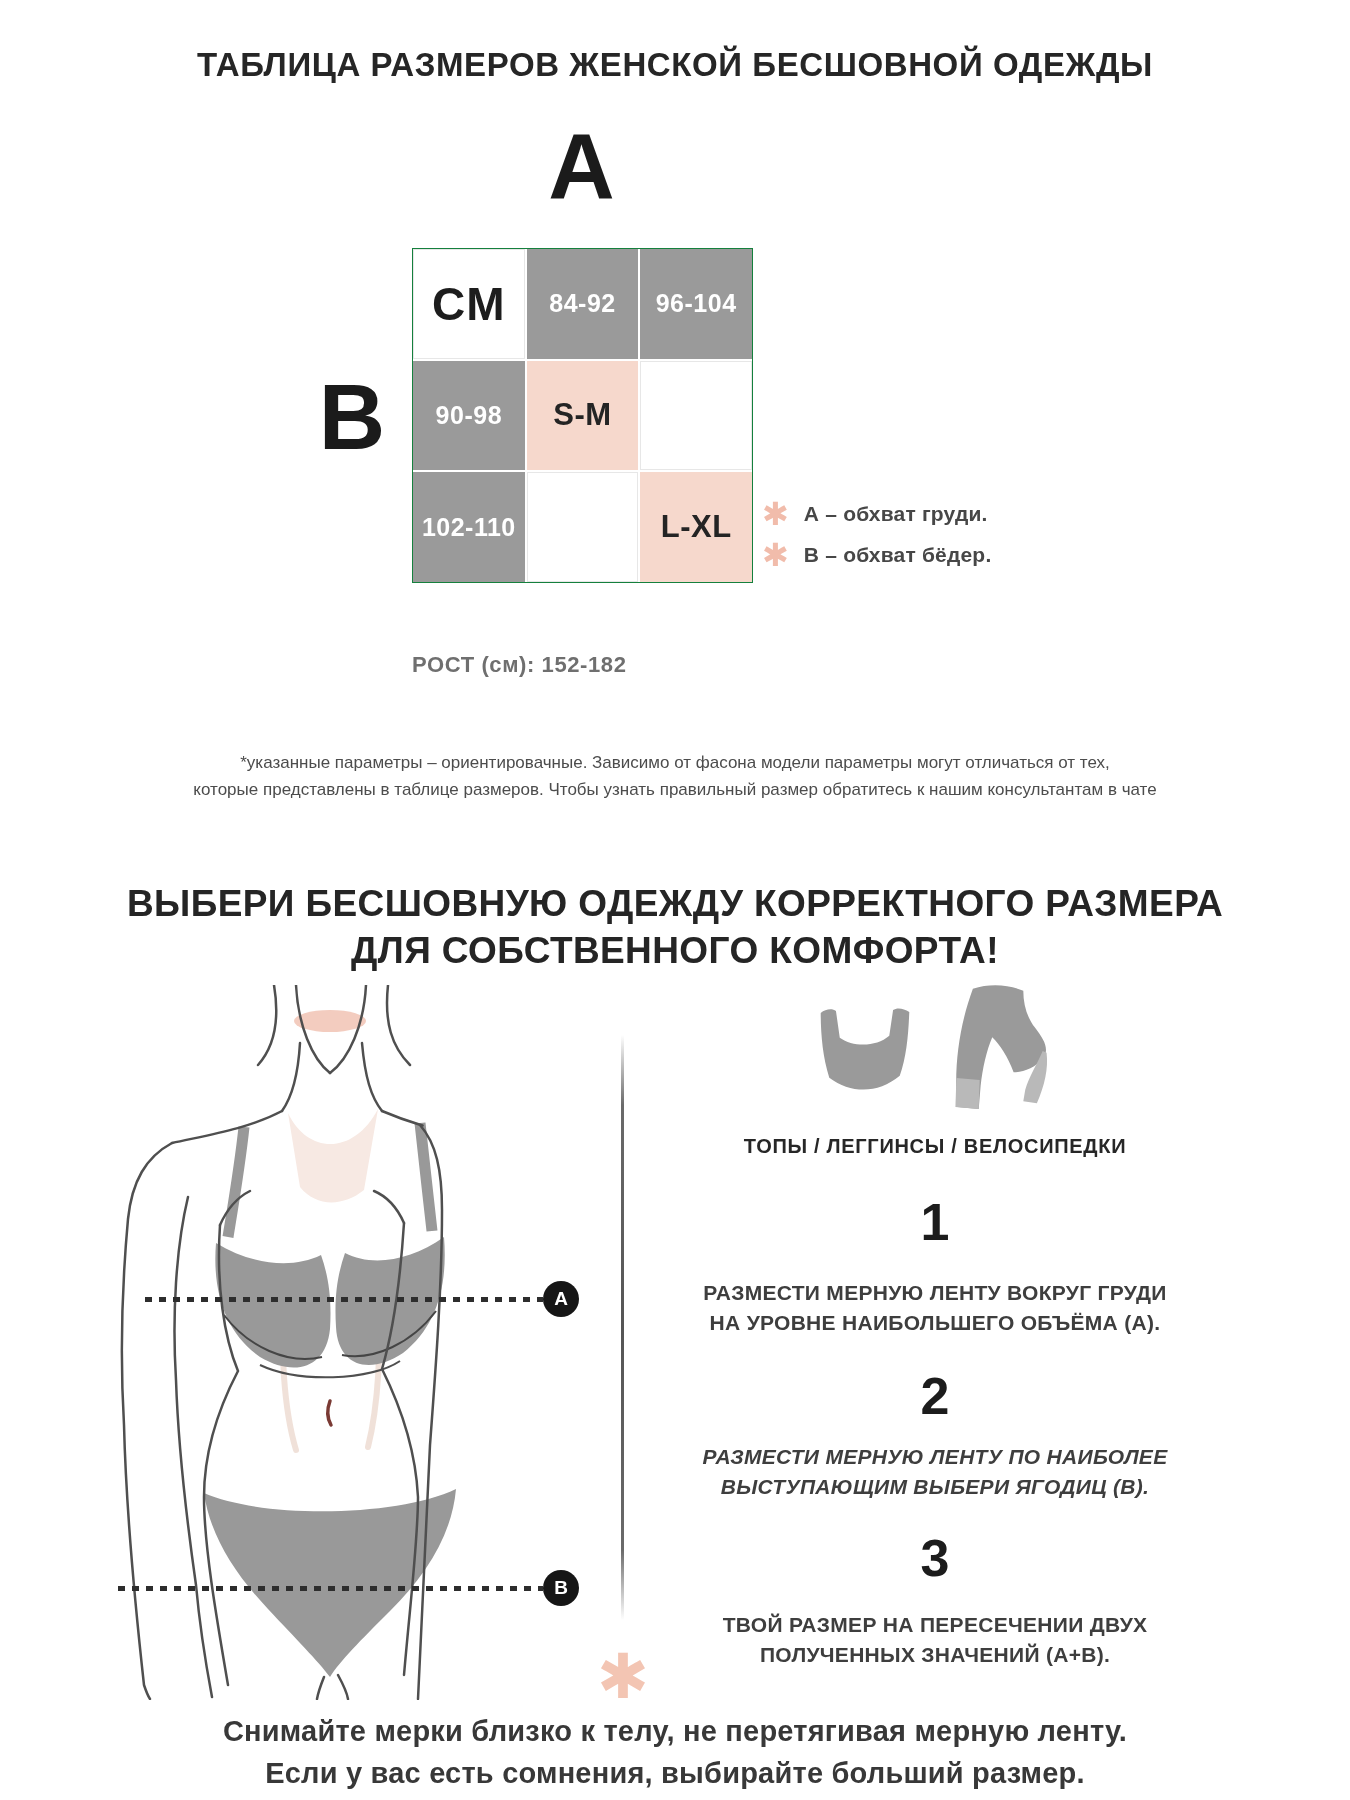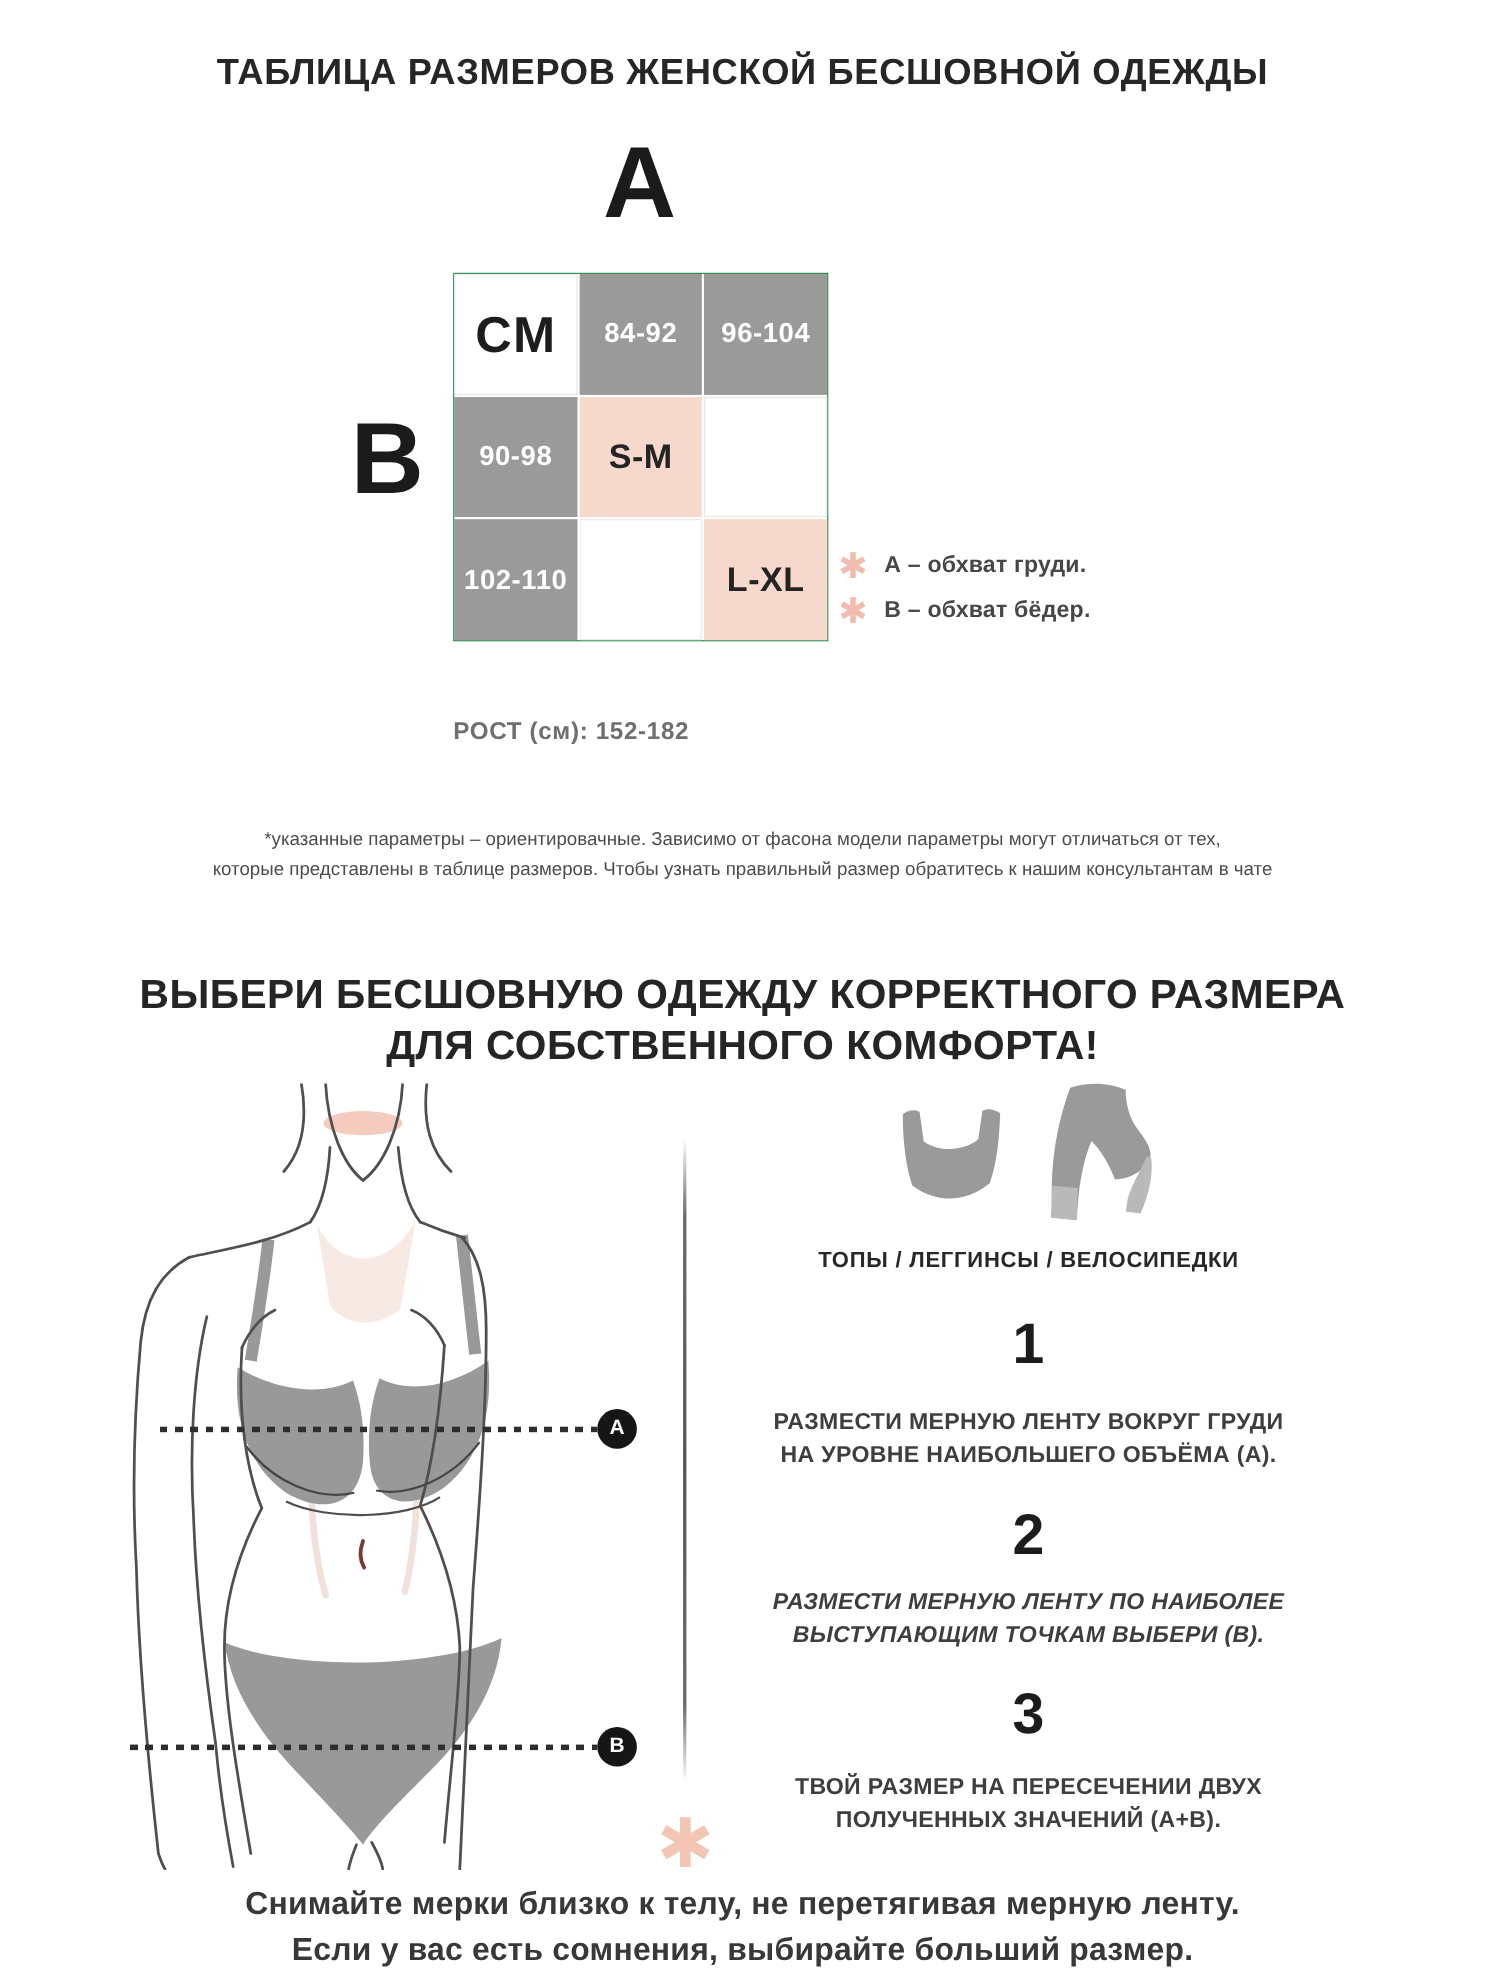--- a/index.html
+++ b/index.html
@@ -214,21 +214,21 @@
 
     <div class="step-number n1">1</div>
     <div class="step-text t1">
       <div>РАЗМЕСТИ МЕРНУЮ ЛЕНТУ ВОКРУГ ГРУДИ</div>
       <div>НА УРОВНЕ НАИБОЛЬШЕГО ОБЪЁМА (А).</div>
     </div>
 
     <div class="step-number n2">2</div>
     <div class="step-text t2">
       <div>РАЗМЕСТИ МЕРНУЮ ЛЕНТУ ПО НАИБОЛЕЕ</div>
-      <div>ВЫСТУПАЮЩИМ ТОЧКАМ ВЫБЕРИ (В).</div>
+      <div>ВЫСТУПАЮЩИМ ВЫБЕРИ ЯГОДИЦ (В).</div>
     </div>
 
     <div class="step-number n3">3</div>
     <div class="step-text t3">
       <div>ТВОЙ РАЗМЕР НА ПЕРЕСЕЧЕНИИ ДВУХ</div>
       <div>ПОЛУЧЕННЫХ ЗНАЧЕНИЙ (А+В).</div>
     </div>
   </div>
 
   <div class="abs footer-note">

